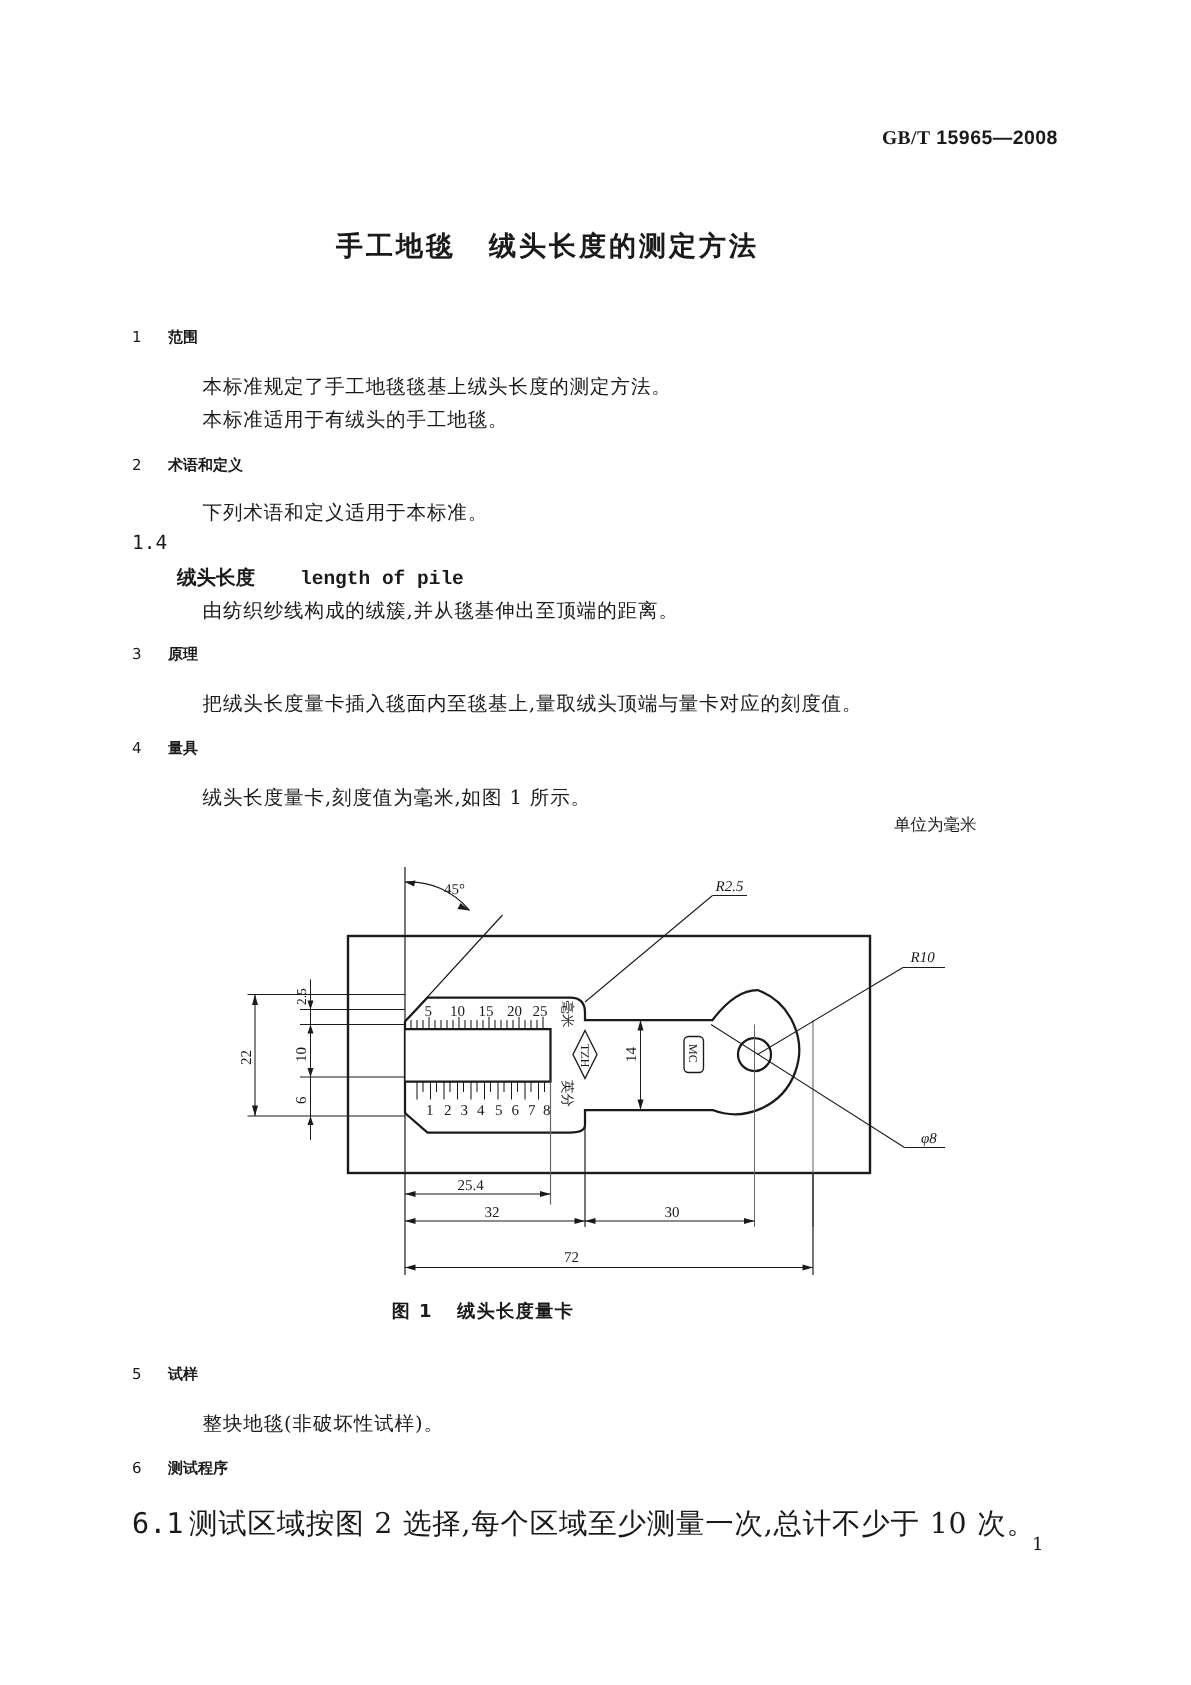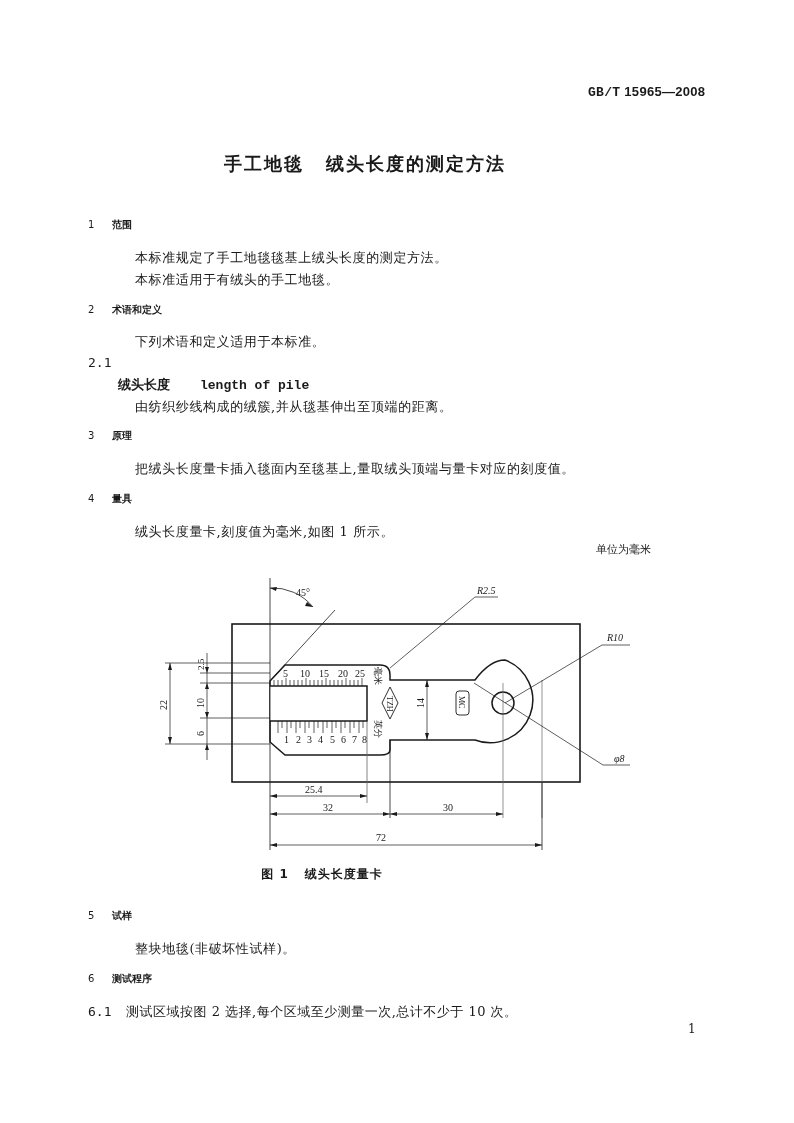--- a/index.html
+++ b/index.html
@@ -1,35 +1,35 @@
 <!DOCTYPE html>
 <html><head>
 <meta charset="utf-8">
 <style>
   html, body { margin: 0; padding: 0; background: #ffffff; }
   body { width: 794px; height: 1123px; position: relative; overflow: hidden;
          font-family: "DejaVu Serif", "Liberation Serif", serif; color: #1a1a1a; }
   .abs { position: absolute; white-space: nowrap; }
   .std-no { left: 588px; top: 84px; font-size: 13px; font-weight: bold;
             font-family: "Liberation Sans", "DejaVu Sans", sans-serif; letter-spacing: 0.3px; }
-  .std-no .prefix { font-family: Liberation Mono, monospace; }
+  .std-no .prefix { font-family: Liberation Serif, serif; }
   .doc-title { left: 0; width: 730px; top: 152px; text-align: center; font-size: 18px;
                font-weight: bold; font-family: "DejaVu Sans", sans-serif; letter-spacing: 2px; }
   .doc-title .gap { display: inline-block; width: 22px; }
   .h1 { left: 88px; font-size: 10px; font-weight: bold; font-family: "DejaVu Sans", sans-serif; }
   .h1 .num { display: inline-block; width: 24px; font-weight: normal; }
   .p { left: 118px; font-size: 13px; letter-spacing: 0.6px; margin-left: 17px; }
   .clause-num { left: 88px; font-size: 13px; font-family: "DejaVu Sans Mono", monospace; }
   .term { left: 118px; font-size: 13px; font-weight: bold; font-family: "DejaVu Sans", sans-serif; }
   .term .en { font-family: Liberation Mono, monospace; margin-left: 30px; }
   .unit { left: 596px; top: 542px; font-size: 11px; text-align: center; }
   .fig-caption { left: 0; width: 644px; top: 866px; text-align: center; font-size: 12px;
                  font-weight: bold; font-family: "DejaVu Sans", sans-serif; letter-spacing: 1px; }
   .fig-caption .gap { display: inline-block; width: 16px; }
-  .sub { left: 88px; font-size: 13px; letter-spacing: 0.5px; }
+  .sub { left: 88px; font-size: 19px; letter-spacing: 0.5px; }
   .sub .num { display: inline-block; width: 38px; font-family: "DejaVu Sans Mono", monospace; letter-spacing: 0; }
   .page-num { left: 688px; top: 1022px; font-size: 12px; }
   svg.figure { position: absolute; left: 0; top: 0; }
   svg text { font-family: "Liberation Serif", "DejaVu Serif", serif; fill: #1a1a1a; }
 </style>
 </head>
 <body>
 
 <div class="abs std-no">
   <span class="prefix">GB/T</span>
@@ -43,21 +43,21 @@
 <div class="abs h1" style="top:218px">
   <span class="num">1</span><span>范围</span>
 </div>
 <div class="abs p" style="top:249px">本标准规定了手工地毯毯基上绒头长度的测定方法。</div>
 <div class="abs p" style="top:271px">本标准适用于有绒头的手工地毯。</div>
 
 <div class="abs h1" style="top:303px">
   <span class="num">2</span><span>术语和定义</span>
 </div>
 <div class="abs p" style="top:333px">下列术语和定义适用于本标准。</div>
-<div class="abs clause-num" style="top:355px">2.1</div>
+<div class="abs clause-num" style="top:355px">1.4</div>
 <div class="abs term" style="top:376px">
   <span>绒头长度</span><span class="en">length of pile</span>
 </div>
 <div class="abs p" style="top:398px">由纺织纱线构成的绒簇,并从毯基伸出至顶端的距离。</div>
 
 <div class="abs h1" style="top:429px">
   <span class="num">3</span><span>原理</span>
 </div>
 <div class="abs p" style="top:460px">把绒头长度量卡插入毯面内至毯基上,量取绒头顶端与量卡对应的刻度值。</div>
 

